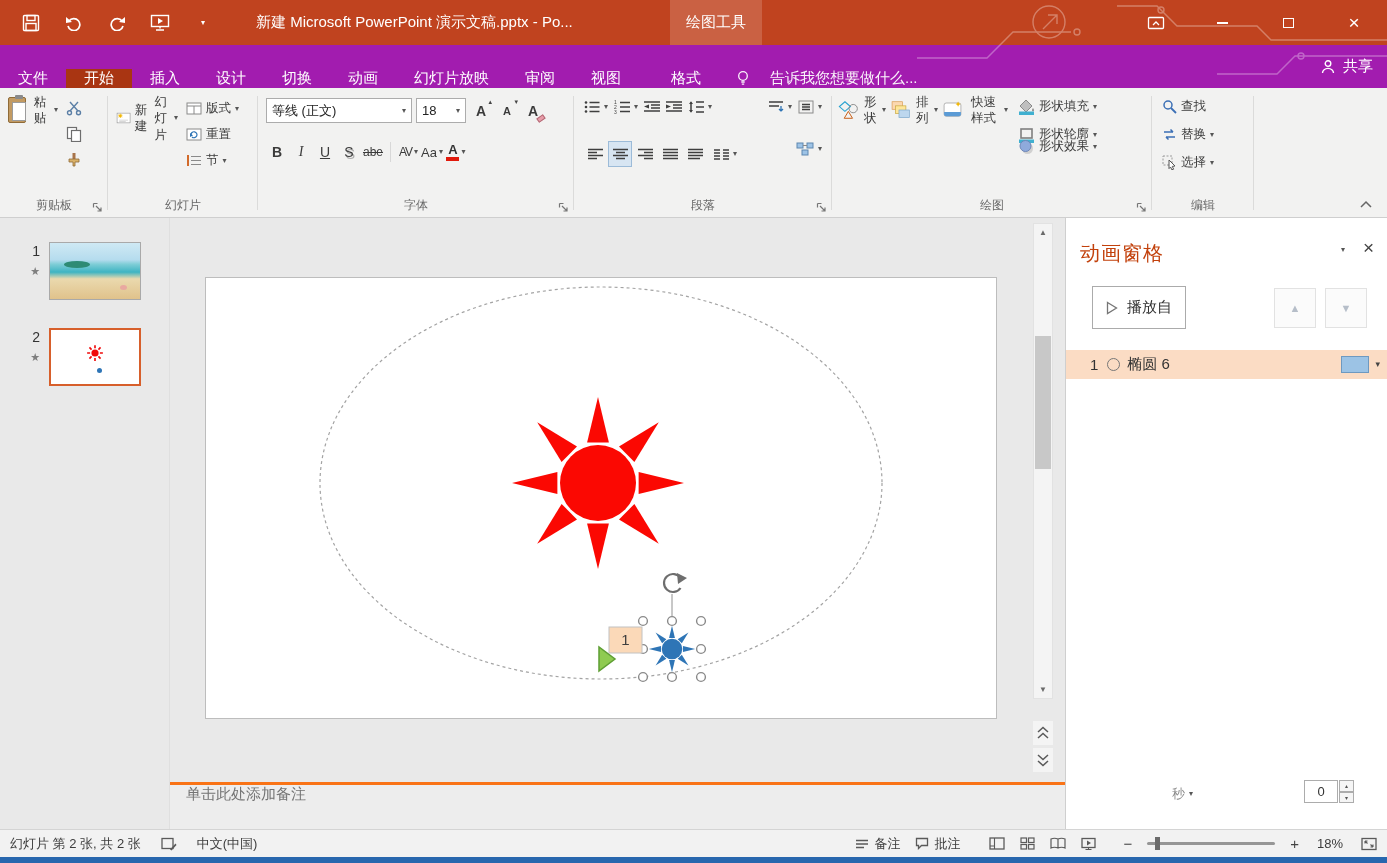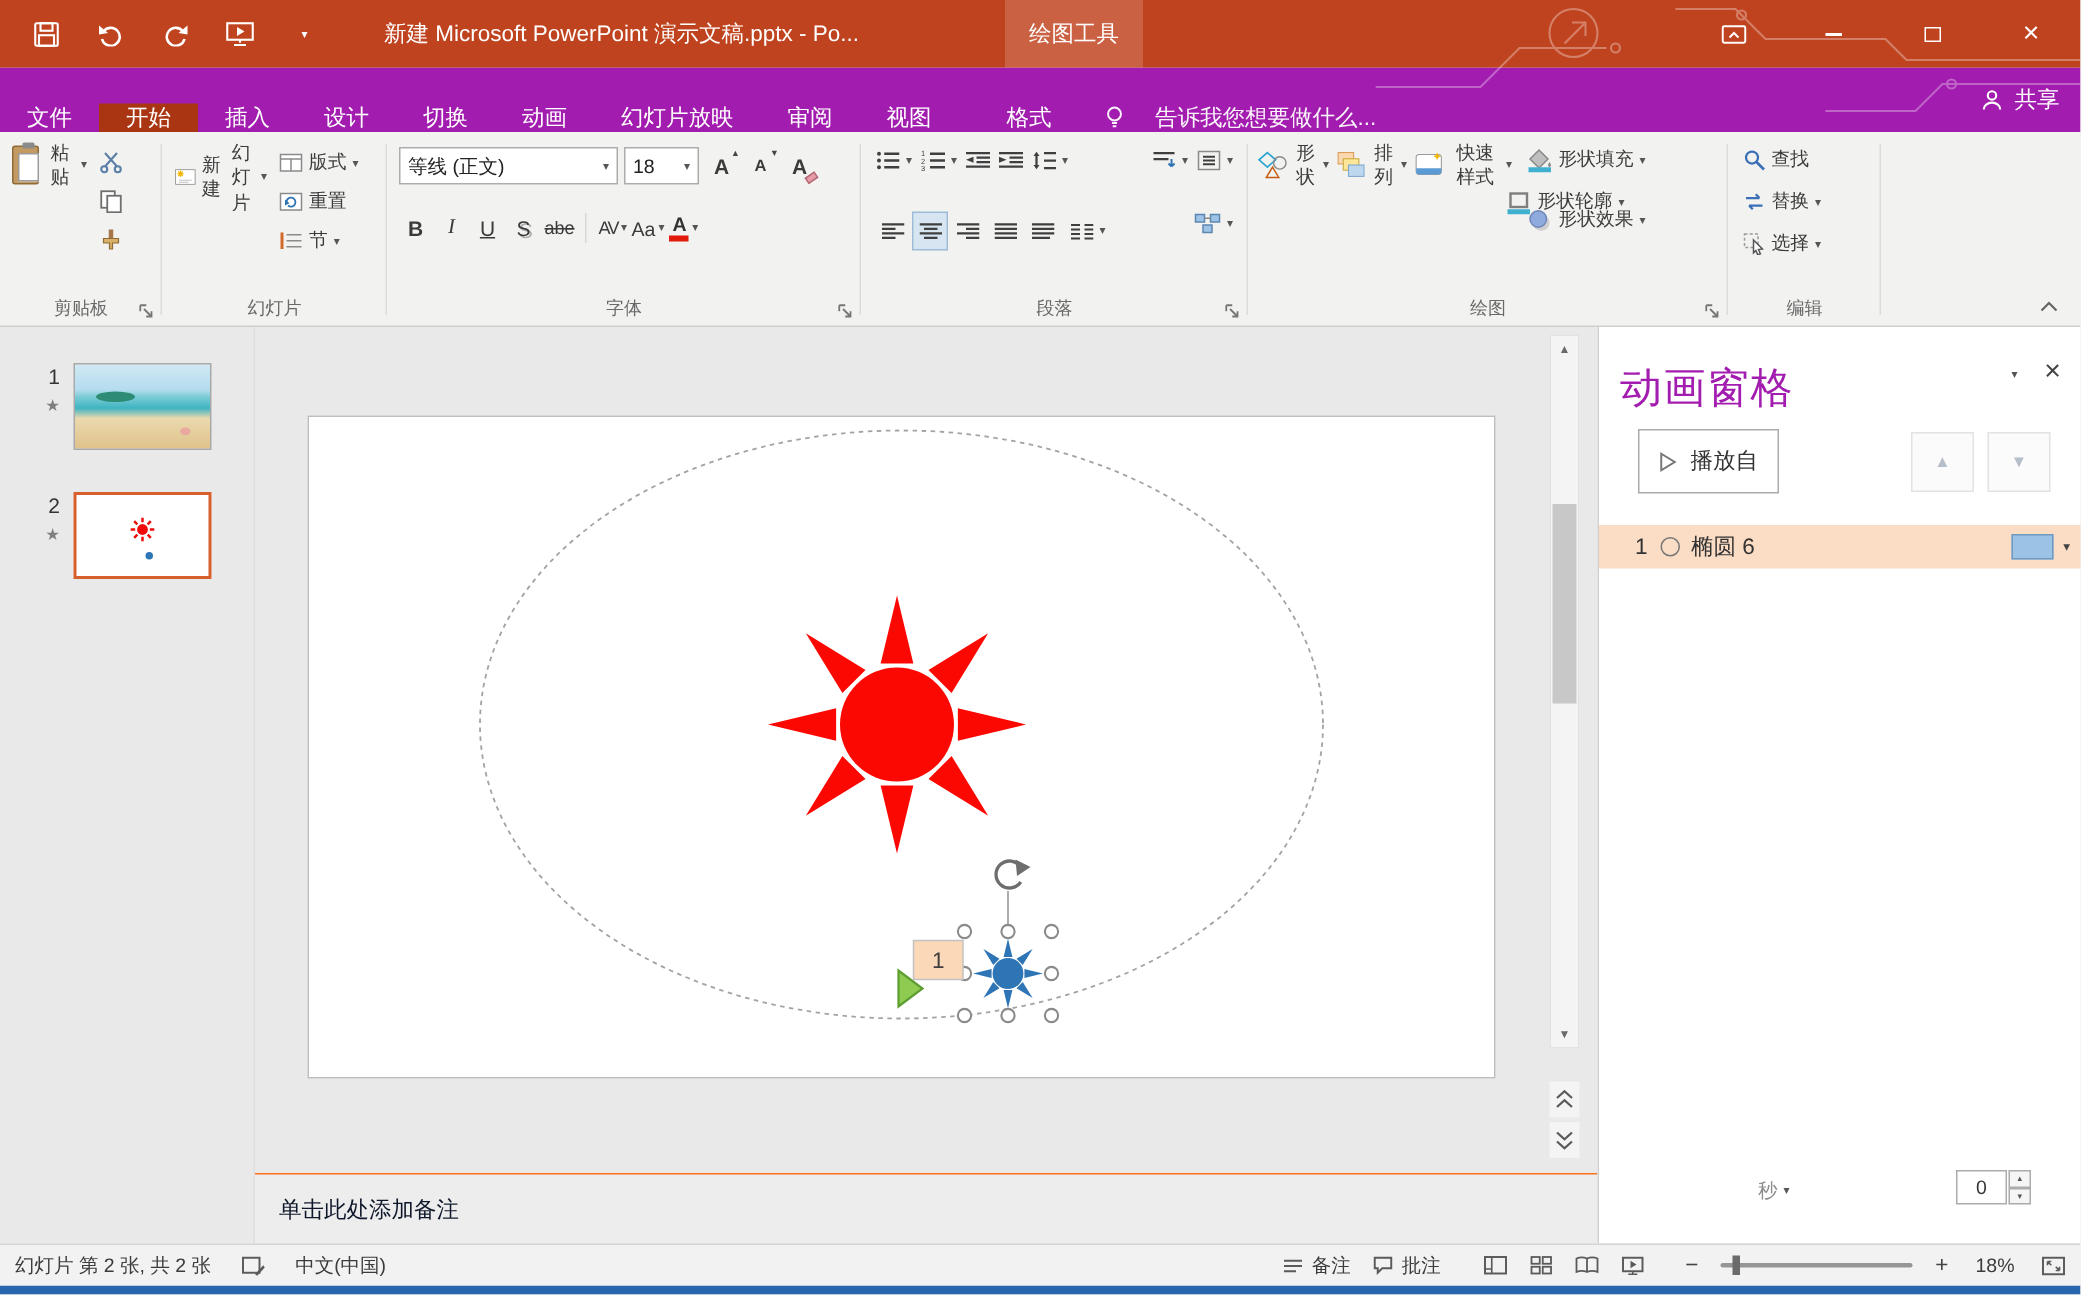--- a/index.html
+++ b/index.html
@@ -56,33 +56,33 @@
 .gutter{width:26px;display:flex;flex-direction:column;align-items:flex-end;gap:7px;padding-top:1px}
 .snum{font-size:14px;color:#333}
 .thumbbox{width:92px;height:58px;background:#fff;border:1px solid #A9A9A9;position:relative}
 .thumbbox.sel{border:2px solid #D75F2B}
 .beach{background:linear-gradient(180deg,#CFE9F4 0%,#B5DCEE 30%,#7ECDD6 38%,#3FB4C2 52%,#EAD9AE 64%,#E0C28B 100%)}
 .beach::before{content:"";position:absolute;left:14px;top:18px;width:26px;height:7px;background:#2E8B74;border-radius:50%}
 .beach::after{content:"";position:absolute;right:13px;bottom:9px;width:7px;height:5px;background:#E9A8A0;border-radius:50%}
 .editorwrap{position:absolute;left:170px;top:0;width:895px;height:611px}
 .editor{position:absolute;left:0;top:0;width:895px;height:564px;background:#E9E9E9}
 .slide{position:absolute;left:35px;top:59px;width:792px;height:442px;background:#fff;border:1px solid #BDBDBD}
-.notesbar{position:absolute;left:0;top:564px;width:895px;height:47px;background:#EDEDED;border-top:1px solid #f97316;display:flex;align-items:center;padding-left:16px;font-size:15px;color:#0f172a}
+.notesbar{position:absolute;left:0;top:564px;width:895px;height:47px;background:#EDEDED;border-top:3px solid #f97316;display:flex;padding-left:16px;font-size:15px;color:#737373}
 
 .vscroll{position:absolute;right:12px;top:5px;width:20px;height:476px;background:#F4F4F4;border:1px solid #E2E2E2;display:flex;flex-direction:column}
 .sarrow{height:17px;display:flex;align-items:center;justify-content:center;font-size:8px;color:#6A6A6A}
 .sarrow.u::after{content:"▲"}
 .sarrow.d::after{content:"▼"}
 .strack{flex:1;position:relative}
 .sthumb{position:absolute;left:1px;right:1px;top:95px;height:133px;background:#C8C8C8}
 .pagebtns{position:absolute;right:12px;top:503px;width:20px;display:flex;flex-direction:column;gap:3px}
 .pbtn{height:24px;display:flex;align-items:center;justify-content:center;background:#F4F4F4}
 
 .animpane{position:absolute;left:1065px;top:0;width:322px;height:611px;background:#fff;border-left:1px solid #CFCFCF}
-.ap-title{position:absolute;left:14px;top:22px;font-size:28px;color:#a21caf;letter-spacing:1px}
+.ap-title{position:absolute;left:14px;top:22px;font-size:20px;color:#c2410c;letter-spacing:1px}
 .ap-menu{position:absolute;right:42px;top:28px;color:#555}
 .ap-close{position:absolute;right:13px;top:20px;color:#444}
 .ap-play{position:absolute;left:26px;top:68px;height:43px;padding:0 13px;border:1px solid #ABABAB;background:#fff;display:flex;align-items:center;gap:9px;font-size:15px;color:#333}
 .ap-re{position:absolute;right:20px;top:70px;display:flex;gap:9px}
 .rebtn{width:42px;height:40px;background:#FBFBFB;border:1px solid #E2E2E2;display:flex;align-items:center;justify-content:center;font-size:11px;color:#B6BEC9}
 .rebtn.u::after{content:"▲"}
 .rebtn.d::after{content:"▼"}
 .ap-item{position:absolute;left:0;top:132px;width:322px;height:29px;background:#FBDCC4;display:flex;align-items:center;padding:0 8px 0 24px;font-size:15px;color:#333}
 .ap-circle{width:13px;height:13px;border:1.6px solid #777;border-radius:50%;margin:0 7px 0 9px}
 .ap-bar{width:28px;height:17px;background:#9CC3E5;border:1px solid #6E99C0;margin-right:6px}
@@ -546,21 +546,21 @@
           <span class="sbtn">
         <svg width="17" height="16" viewBox="0 0 17 16">
               <path d="M8 1 L14 7 L8 13 L2 7 z" fill="#BFBFBF" stroke="#8A8A8A"></path>
               <path d="M15 9 q2 2.5 0 3.5 q-2 -1 0 -3.5" fill="#8A8A8A"></path>
               <rect x="1" y="12.5" width="15" height="3.5" fill="#40B0D0"></rect>
             </svg>
         <span>形状填充</span>
             <span class="caret"></span>
       </span>
         </div>
-      <div class="row" style="left:172px;top:38px">
+      <div class="row" style="left:186px;top:38px">
           <span class="sbtn">
         <svg width="17" height="16" viewBox="0 0 17 16">
               <rect x="3" y="2" width="11" height="9" fill="none" stroke="#7F7F7F" stroke-width="1.6"></rect>
               <rect x="1" y="12.5" width="15" height="3.5" fill="#40B0D0"></rect>
             </svg>
         <span>形状轮廓</span>
             <span class="caret"></span>
       </span>
         </div>
       <div class="row" style="left:186px;top:50px">

